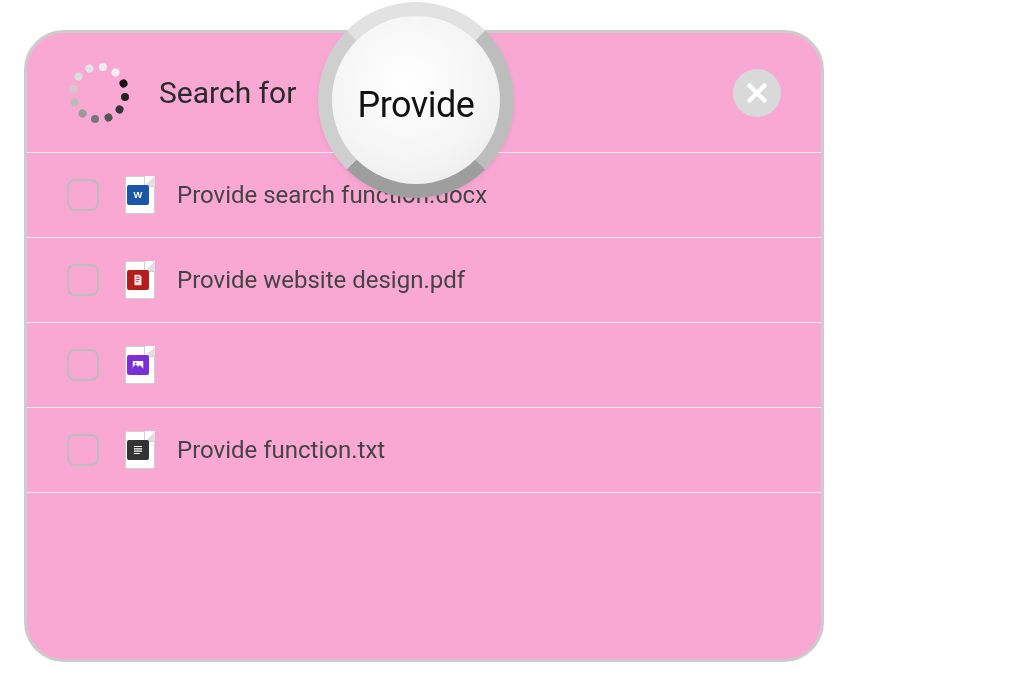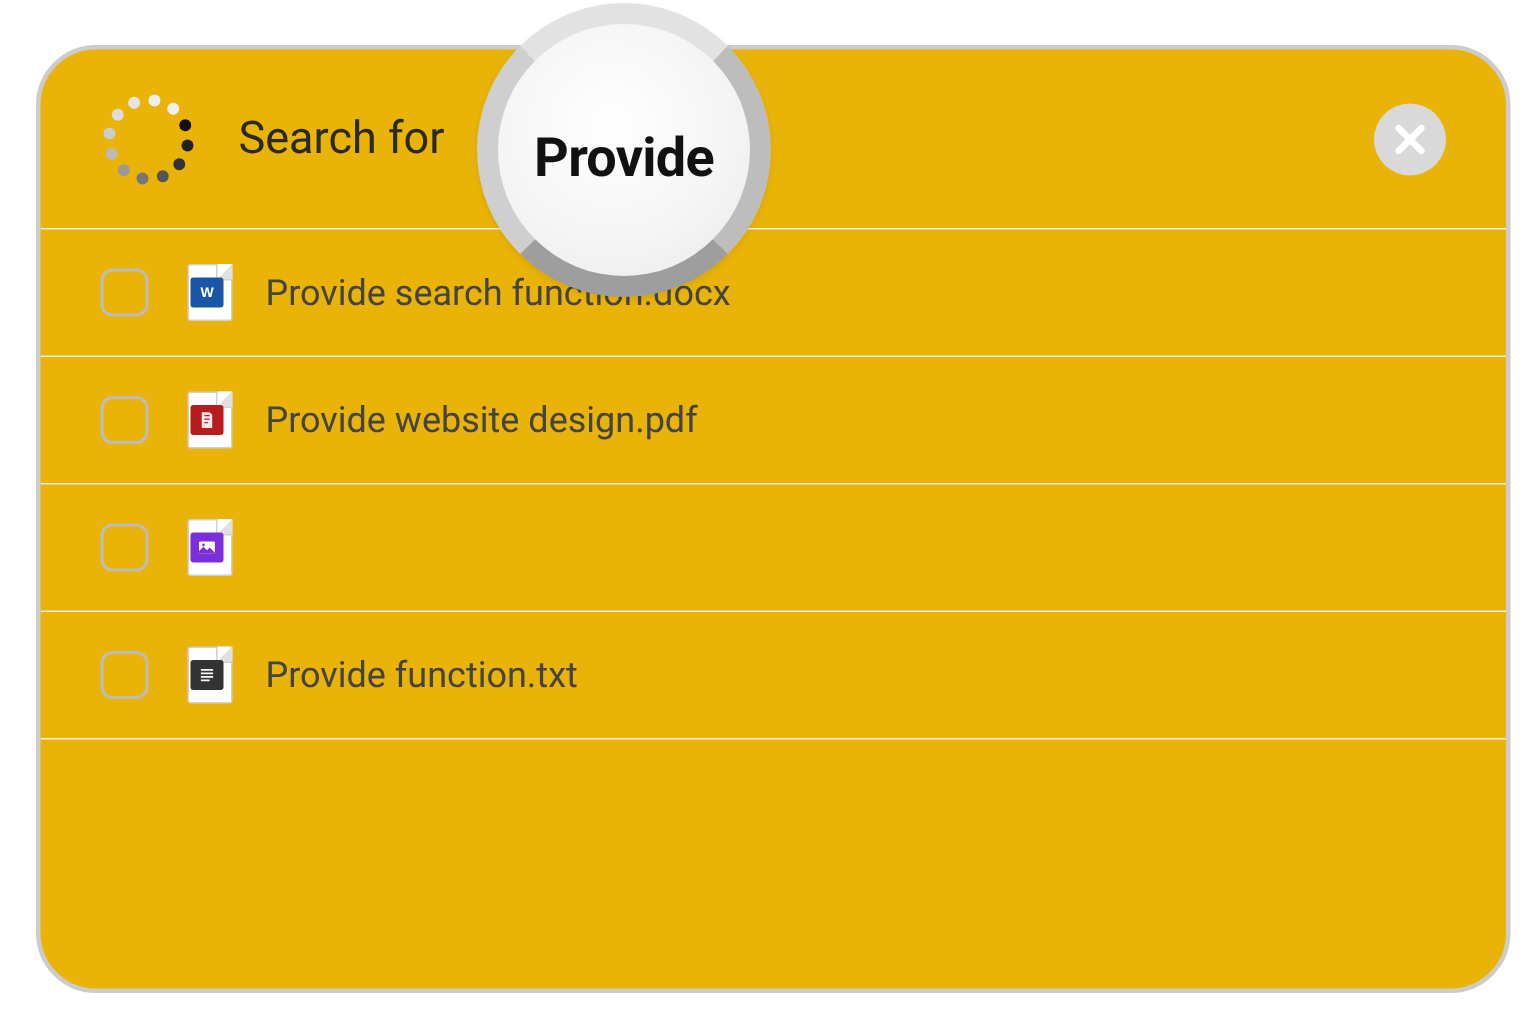--- a/index.html
+++ b/index.html
@@ -7,23 +7,23 @@
       font-family: -apple-system, BlinkMacSystemFont, "Segoe UI", Roboto, Helvetica, Arial, sans-serif;
       background: #fff;
       width: 1024px;
       height: 681px;
       position: relative;
     }
     .panel {
       position: absolute;
       left: 24px;
       top: 30px;
-      width: 983px;
+      width: 800px;
       height: 632px;
-      background: #eab308;
+      background: #f9a8d4;
       border: 3px solid #ccc;
       border-radius: 40px;
       overflow: hidden;
     }
     .header {
       height: 120px;
       display: flex;
       align-items: center;
       padding: 0 40px;
       border-bottom: 1px solid #eee;
@@ -126,21 +126,21 @@
       width: 196px; height: 196px;
       border-radius: 50%;
       background: radial-gradient(circle at 45% 40%, #ffffff 0%, #f5f5f5 55%, #e9e9e9 100%);
       border: 14px solid;
       border-color: #e2e2e2 #bdbdbd #9e9e9e #cfcfcf;
       display: flex; align-items: center; justify-content: center;
       box-shadow: 0 2px 4px rgba(0,0,0,0.08);
     }
     .query {
       font-size: 36px;
-      font-weight: 700;
+      font-weight: 400;
       color: #111;
       letter-spacing: -0.5px;
       margin-top: 10px;
     }
     .handle {
       position: absolute;
       left: 162px; top: 162px;
       width: 110px; height: 46px;
       background: linear-gradient(to bottom, #b0b0b0 0%, #8c8c8c 50%, #6d6d6d 100%);
       border-radius: 23px;

